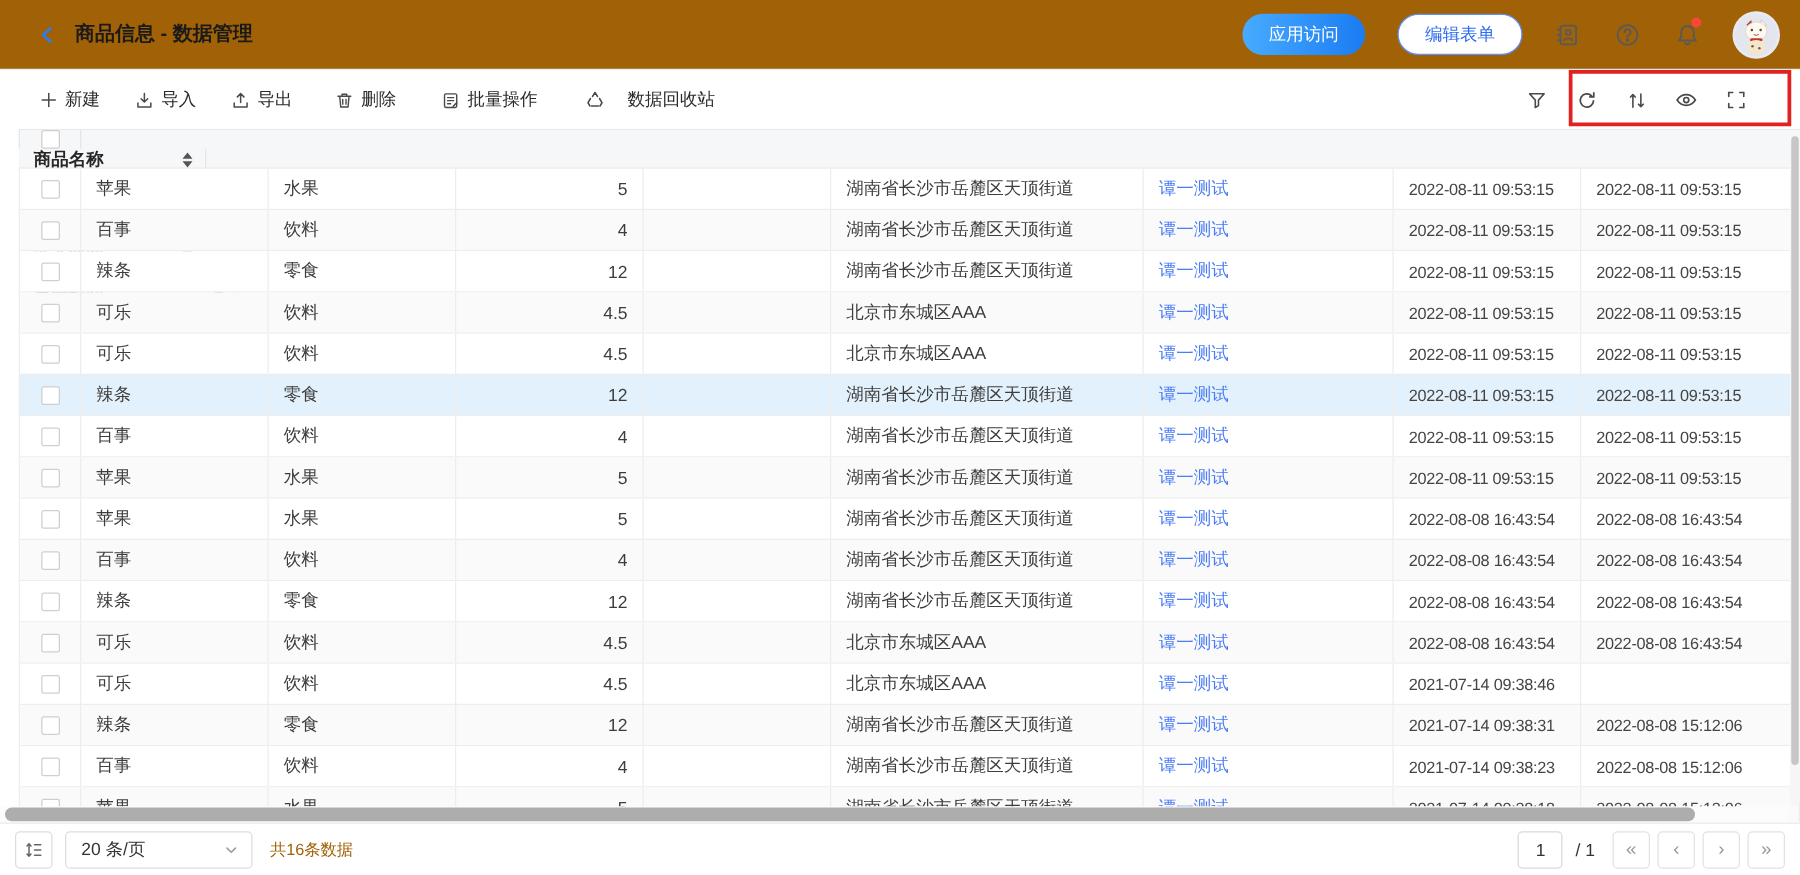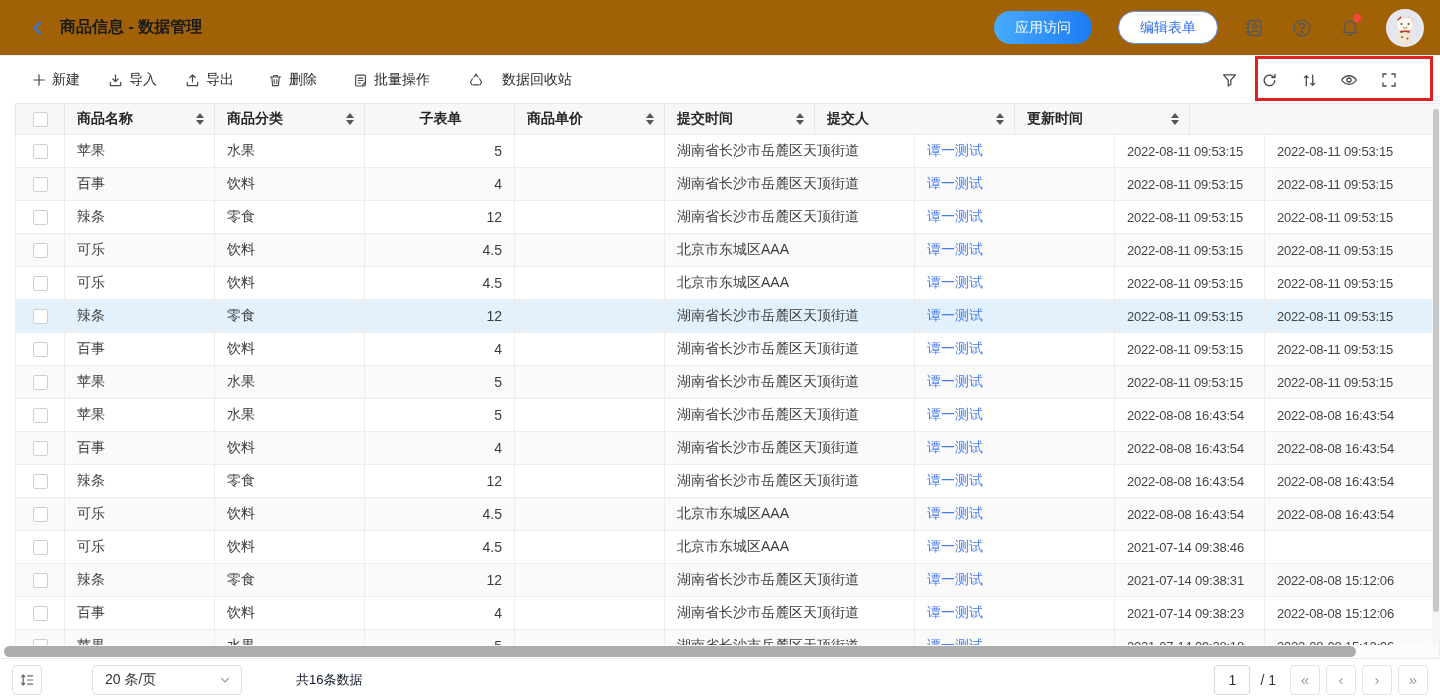--- a/index.html
+++ b/index.html
@@ -29,21 +29,21 @@
   .tool-item { display:flex; align-items:center; gap:6px; font-size:14px; color:#2b2b2b;
     cursor:pointer; margin-right:28px; white-space:nowrap; }
   .tool-item svg { color:#4a4a4a; }
   .toolbar-right { margin-left:auto; display:flex; align-items:center; gap:14px; padding-right:6px; }
   .toolbar-right .icon-btn { width:26px; height:26px; }
   .annotation-box { position:absolute; left:1255px; top:56px; width:178px; height:45px;
     border:3px solid var(--annotation,#e02121); pointer-events:none; z-index:50; }
 
   
   .table-wrap { position:absolute; top:103px; left:0; right:0; bottom:42px; padding-left:15px; overflow:hidden; }
-  .thead { display:flex; height:32px; background:#f6f7f8; border-top:1px solid #e9e9e9; border-bottom:1px solid #e9e9e9; }
+  .thead { display:flex; height:32px; background:#f6f7f8; border-top:1px solid #e9e9e9; border-bottom:1px solid #e9e9e9;flex-direction:column; }
   .th { display:flex; align-items:center; justify-content:space-between; font-size:14px; font-weight:700;
     color:#262626; padding:0 10px 0 12px; border-right:1px solid #e6e6e6; cursor:pointer; flex:none; }
   .th.center { justify-content:center; }
   .th:first-child { border-left:1px solid #e6e6e6; justify-content:center; padding:0; cursor:default; }
   .sort { display:flex; flex-direction:column; gap:2px; align-items:center; }
   .sort .tri-up { width:0; height:0; border-left:4px solid transparent; border-right:4px solid transparent; border-bottom:5px solid #555; }
   .sort .tri-dn { width:0; height:0; border-left:4px solid transparent; border-right:4px solid transparent; border-top:5px solid #555; }
   .col-check{width:50px;} .col-0{width:150px;} .col-1{width:150px;} .col-2{width:150px;} .col-3{width:150px;}
   .col-4{width:250px;} .col-5{width:200px;} .col-6{width:150px;} .col-7{width:175px;}
   .tbody { position:relative; }
@@ -60,27 +60,27 @@
   .checkbox { width:15px; height:15px; border:1px solid #cfcfcf; border-radius:2px; background:#fff; cursor:pointer; }
 
   
   .vscroll { position:absolute; top:6px; right:0; width:8px; bottom:14px; background:#f6f6f6; border-radius:4px; }
   .vthumb { position:absolute; top:0; left:1px; width:6px; height:94%; background:#c6c6c6; border-radius:3px; cursor:pointer; }
   .hscroll { position:absolute; left:0; right:10px; bottom:0; height:13px; background:#fcfcfc; }
   .hthumb { position:absolute; left:4px; top:1px; height:11px; width:1352px; background:#adadad; border-radius:6px; cursor:pointer; }
 
   
   .pagebar { position:absolute; left:0; right:0; bottom:0; height:42px; border-top:1px solid #e9e9e9;
-    display:flex; align-items:center; padding:0 12px; background:#fff;gap:40px; }
+    display:flex; align-items:center; padding:0 12px; background:#fff; }
   .sq-btn { width:30px; height:30px; border:1px solid #ddd; border-radius:4px; background:#fff;
     display:flex; align-items:center; justify-content:center; color:#666; cursor:pointer; flex:none; }
   .pagesize { width:150px; height:30px; border:1px solid #ddd; border-radius:4px; margin-left:10px;
     display:flex; align-items:center; justify-content:space-between; padding:0 10px 0 12px;
     font-size:14px; color:#333; cursor:pointer; }
-  .total-txt { margin-left:14px; font-size:13px; color:#0f172a; }
+  .total-txt { margin-left:14px; font-size:13px; color:#a16207; }
   .pager { margin-left:auto; display:flex; align-items:center; gap:6px; }
   .page-input { width:36px; height:30px; border:1px solid #d9d9d9; border-radius:4px; text-align:center;
     font-size:14px; color:#333; outline:none; font-family:inherit; }
   .page-sep { font-size:14px; color:#333; margin:0 8px 0 4px; }
   .nav-btn { width:30px; height:30px; border:1px solid #e2e2e2; border-radius:4px; background:#fff;
     color:#999; font-size:15px; display:flex; align-items:center; justify-content:center; cursor:pointer; }
   svg { display:block; }
 </style>
 </head>
 <body>

